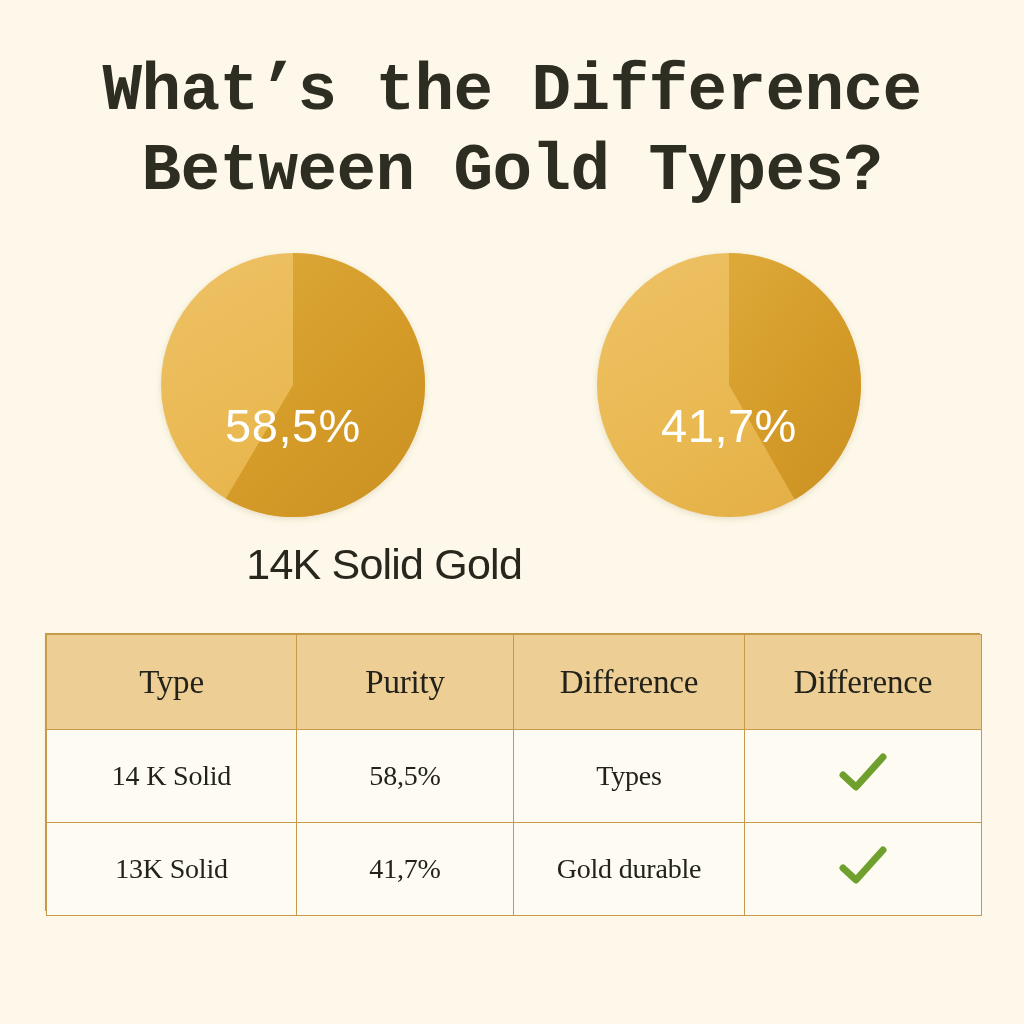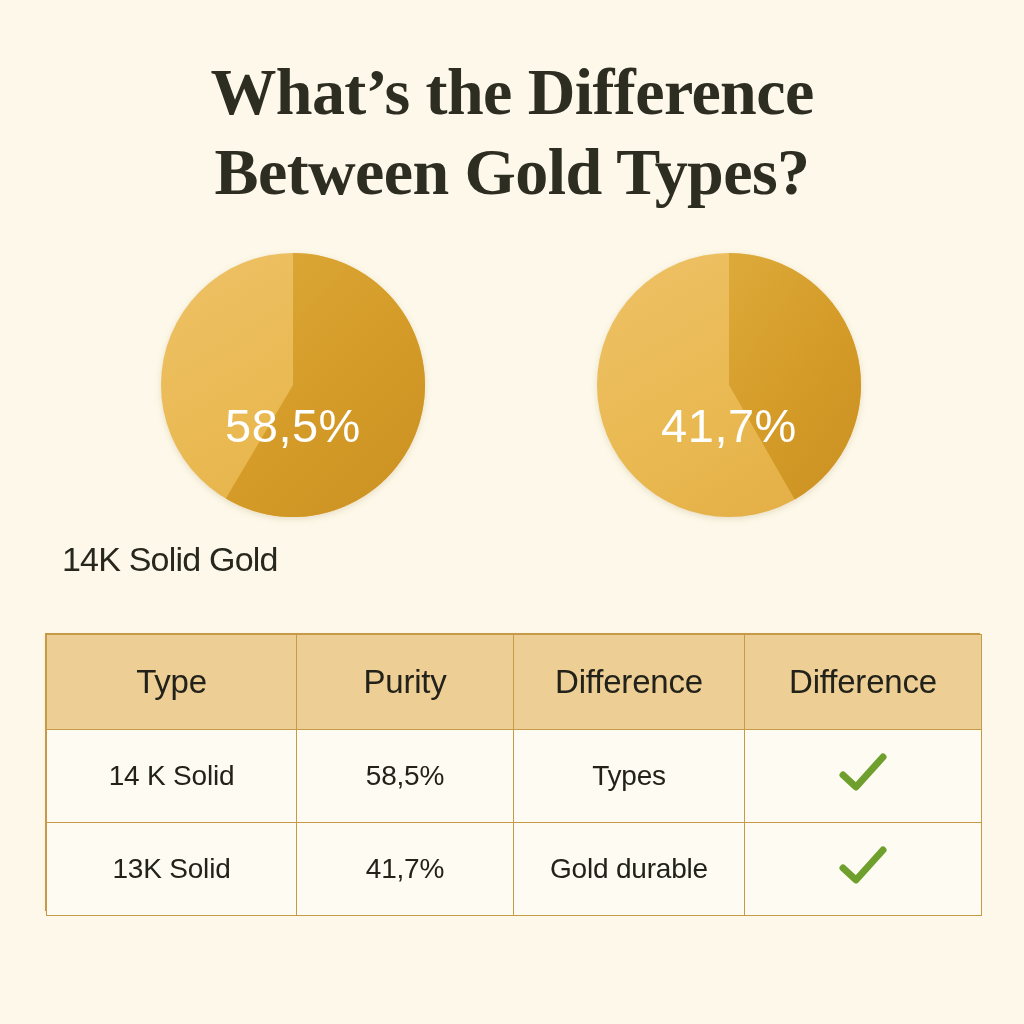--- a/index.html
+++ b/index.html
@@ -21,21 +21,21 @@
     background: #fdf8e9;
   }
 
   
   .title-block {
     position: absolute;
     left: 0;
     top: 52px;
     width: 1024px;
     text-align: center;
-    font-family: Liberation Serif, serif;
+    font-family: Liberation Mono, monospace;
     font-weight: bold;
     font-size: 66px;
     line-height: 80px;
     letter-spacing: -0.6px;
     color: #2d2d22;
   }
   .title-line {
     display: block;
     white-space: nowrap;
   }
@@ -69,42 +69,43 @@
     font-weight: 400;
     color: #ffffff;
     letter-spacing: 0.5px;
     font-family: "Liberation Sans", sans-serif;
   }
 
   .pie-caption {
     position: absolute;
     top: 540px;
     width: 460px;
-    text-align: left;
-    font-size: 34px;
+    text-align: right;
+    font-size: 43px;
     font-weight: 400;
     color: #27271d;
     letter-spacing: -0.8px;
     white-space: nowrap;
   }
   .pie-caption.left  { left: 62px; }
   .pie-caption.right { left: 498px; }
 
   
   .table {
     position: absolute;
     left: 45px;
     top: 633px;
     width: 935px;
     height: 278px;
     box-sizing: border-box;
     border: 1px solid #c79a4a;
     border-collapse: collapse;
     background: #fdfbf2;
     box-shadow: 0 1px 3px rgba(150, 115, 40, 0.10);
+    font-family: Liberation Serif, serif;
   }
   .table table {
     width: 100%;
     height: 100%;
     border-collapse: collapse;
     table-layout: fixed;
   }
   .table th, .table td {
     border: 1px solid #c79a4a;
     text-align: center;

